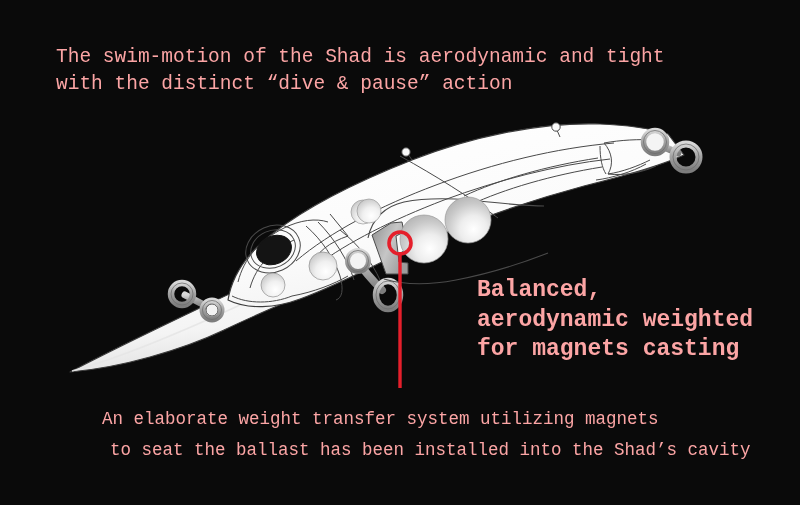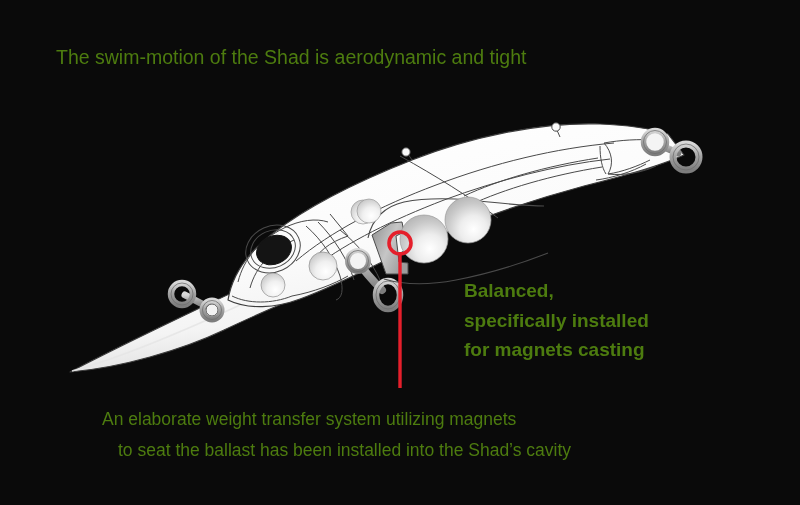--- a/index.html
+++ b/index.html
@@ -11,44 +11,44 @@
   #stage {
     position: relative;
     width: 800px;
     height: 505px;
     background: #0a0a0a;
     overflow: hidden;
     font-family: "Liberation Sans", sans-serif;
   }
   .callout {
     position: absolute;
-    color: #4d7c0f;
-    font-family: Liberation Sans, sans-serif;
+    color: #fca5a5;
+    font-family: Liberation Mono, monospace;
     white-space: nowrap;
     user-select: none;
   }
   #caption-top {
     left: 56px;
     top: 44px;
     font-size: 19.5px;
     line-height: 27px;
     font-weight: 400;
   }
   #caption-bottom {
     left: 102px;
     top: 404px;
     font-size: 17.5px;
     line-height: 31px;
     font-weight: 400;
   }
-  #caption-bottom .l2 { margin-left: 16px; }
+  #caption-bottom .l2 { margin-left: 8px; }
   #caption-right {
-    left: 464px;
+    left: 477px;
     top: 276px;
-    font-size: 19px;
+    font-size: 23px;
     line-height: 29.5px;
     font-weight: bold;
   }
   #lure-svg {
     position: absolute;
     left: 0;
     top: 0;
     width: 800px;
     height: 505px;
   }
@@ -213,25 +213,26 @@
     </g>
 
     <g>
       <line x1="400" y1="252" x2="400" y2="388" stroke="#e51f2b" stroke-width="3.4"></line>
       <circle cx="400" cy="243" r="11" fill="none" stroke="#e51f2b" stroke-width="3.6"></circle>
     </g>
   </svg>
 
   <div id="caption-top" class="callout">
     <div>The swim-motion of the Shad is aerodynamic and tight</div>
+    <div>with the distinct “dive &amp; pause” action</div>
   </div>
 
   <div id="caption-right" class="callout">
     <div>Balanced,</div>
-    <div>specifically installed</div>
+    <div>aerodynamic weighted</div>
     <div>for magnets casting</div>
   </div>
 
   <div id="caption-bottom" class="callout">
     <div>An elaborate weight transfer system utilizing magnets</div>
     <div class="l2">to seat the ballast has been installed into the Shad’s cavity</div>
   </div>
 
 </div>
 

